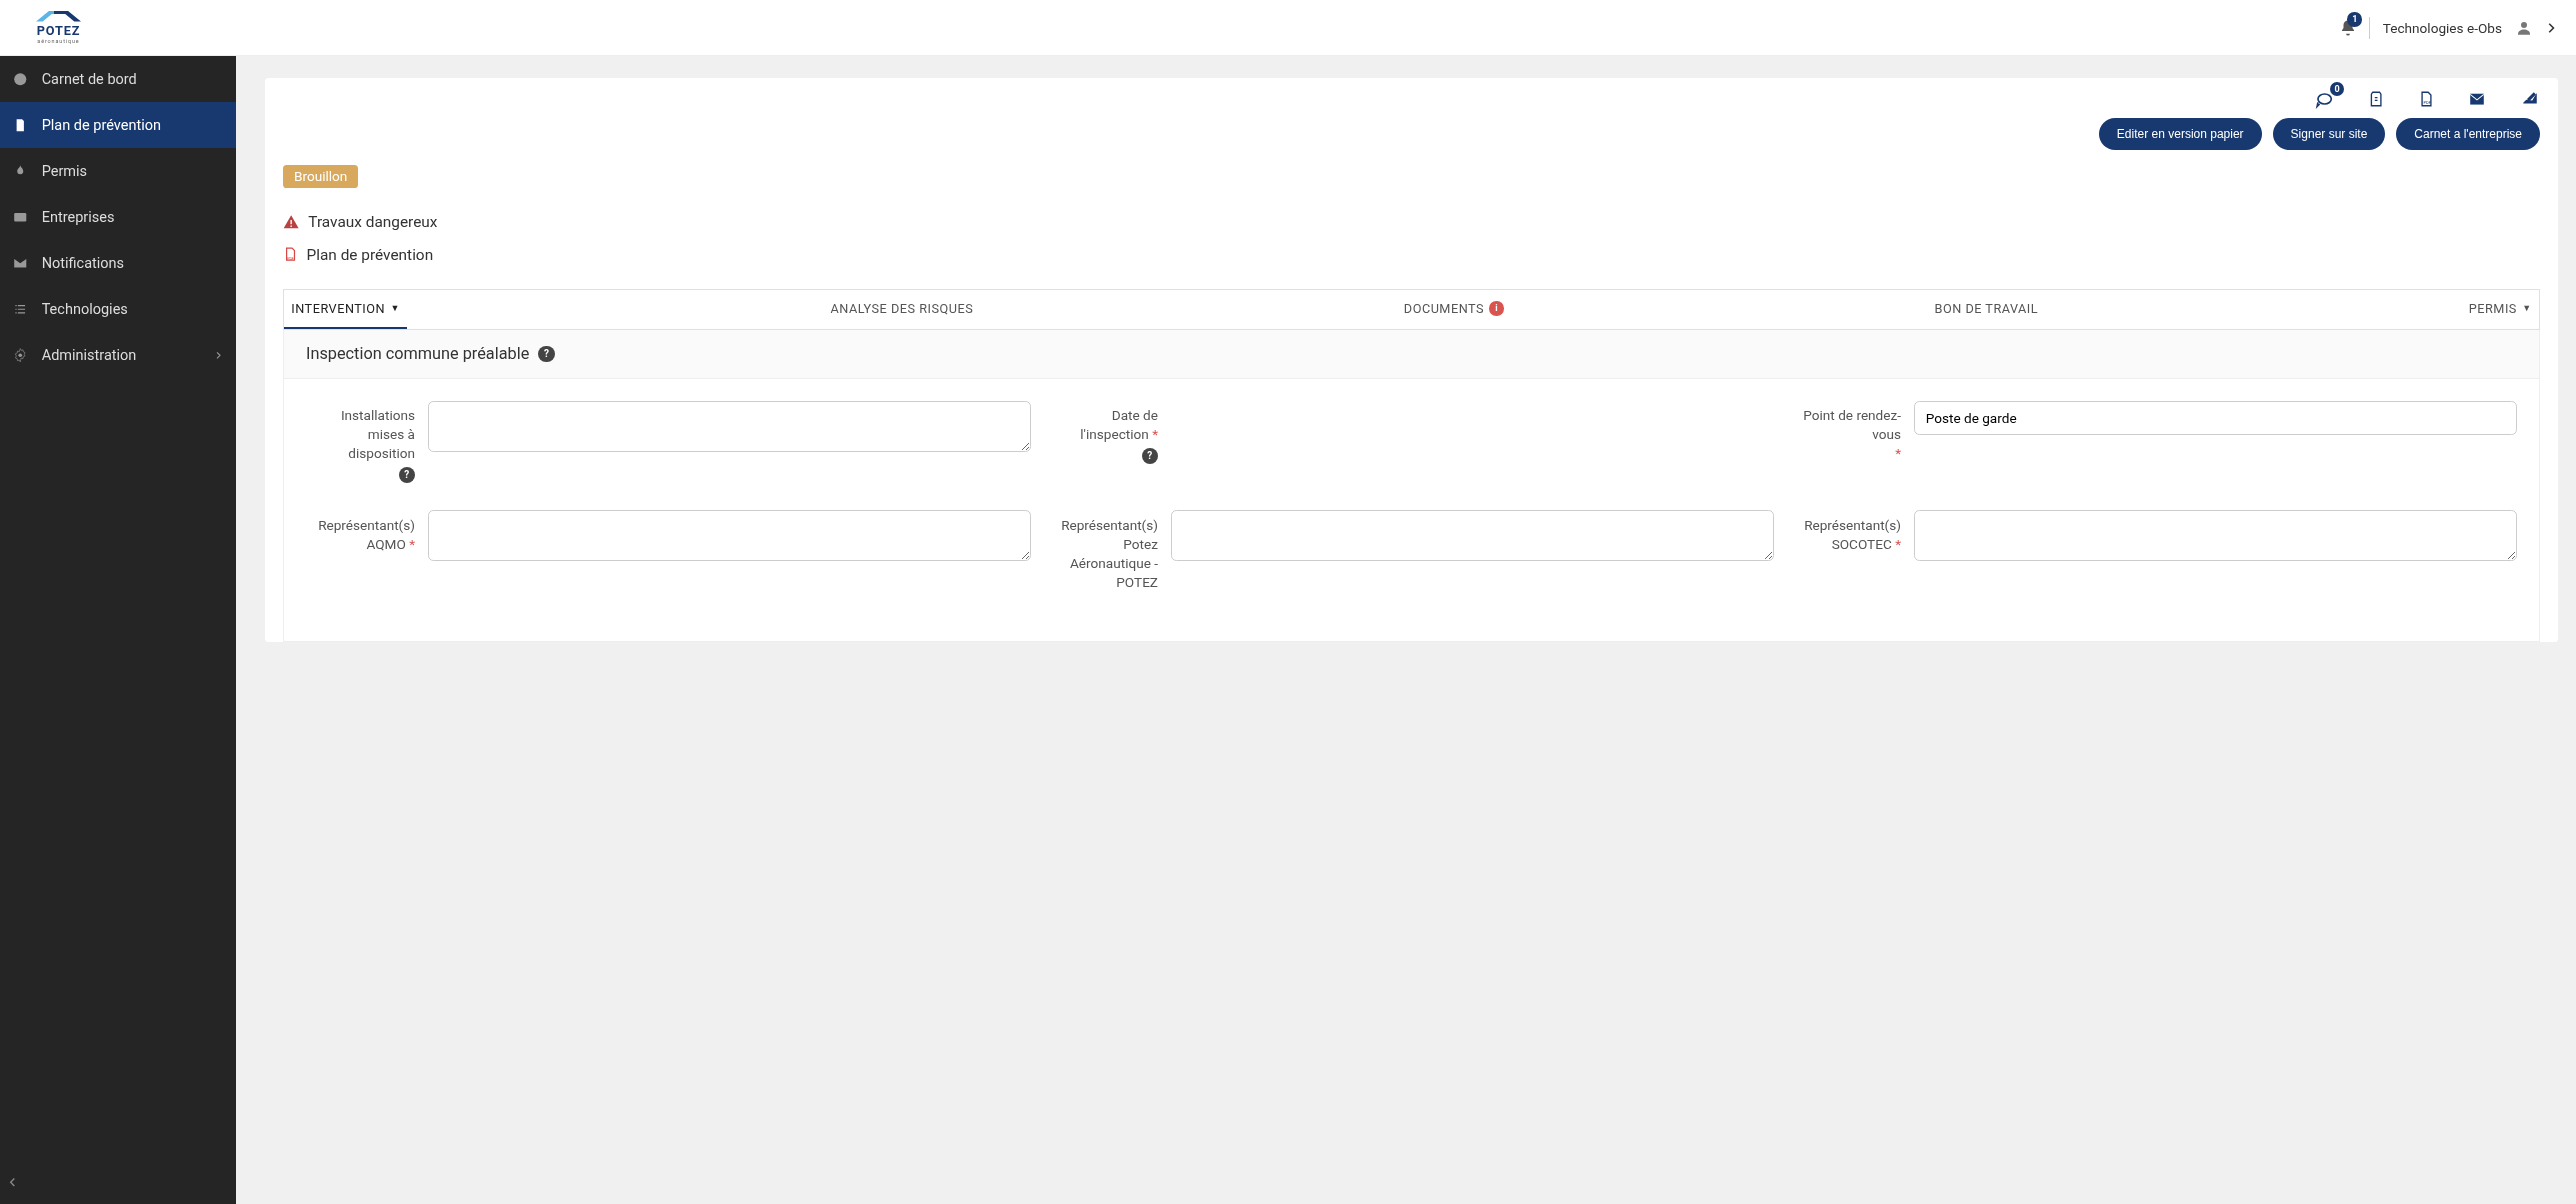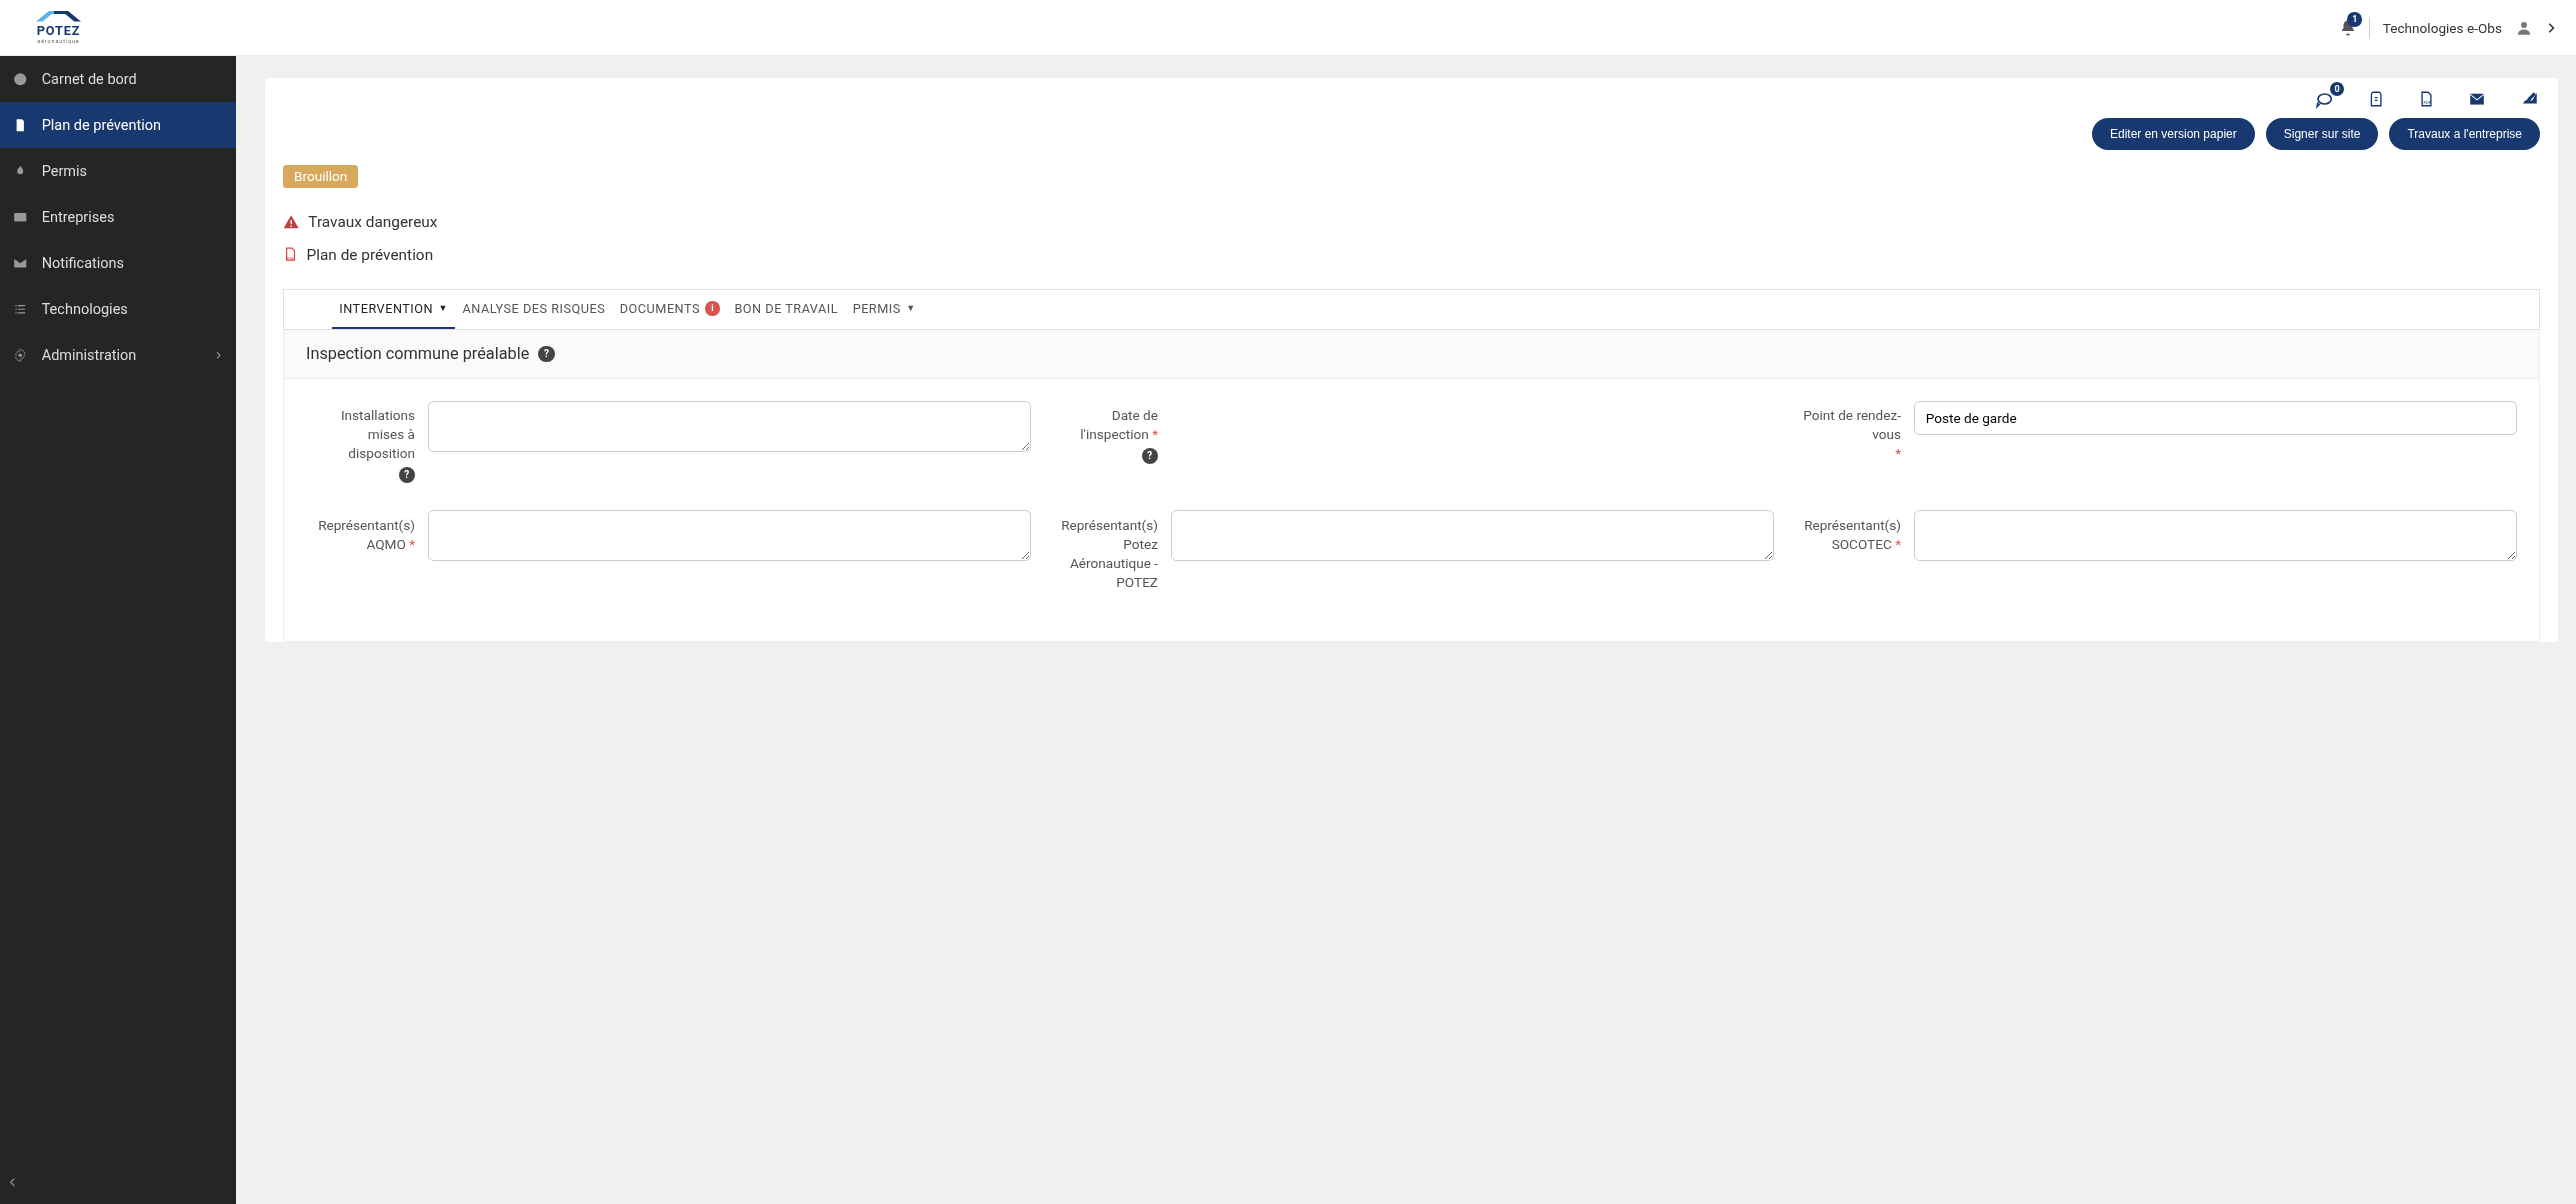--- a/index.html
+++ b/index.html
@@ -108,22 +108,21 @@
   
   .flag-row { padding: 7.3px 0 7.3px 18px; display:flex; align-items:center; gap:9px; font-size:15.4px;}
   .flag-row .warn { color:#b84242; }
   .flag-row .pdfred { color:#d84545; }
   
   
   .tabs {
     display:flex; border:0.9px solid #e0e0e0;
     margin: 18px 18px 0 18px;
     background:#fff;
-    justify-content:flex-start;
-    padding-left:48px;
+    justify-content:space-between;
   }
   .tab {
     padding: 11px 7.3px;
     font-size:12.7px;
     letter-spacing:0.5px;
     color:#555; cursor:pointer;
     display:flex; align-items:center; gap:5.4px;
     border-bottom: 2.7px solid transparent;
   }
   .tab.active { border-bottom-color:#18396f; color:#222; }
@@ -309,21 +308,21 @@
                 <path d="M3 17l4-4 8 1 6-10v14H3z"></path>
                 <path d="M17 3l3 3-8 8-4 1 1-4z"></path>
               </svg>
           </span>
         </div>
       </div>
 
       <div class="btn-row">
         <button class="btn">Editer en version papier</button>
         <button class="btn">Signer sur site</button>
-        <button class="btn">Travaux a l'entreprise</button>
+        <button class="btn">Carnet a l'entreprise</button>
       </div>
 
       <div class="status-row">
         <span class="status-badge">Brouillon</span>
       </div>
 
       <div class="flag-row">
         <span class="warn">
           <svg width="16.3" height="16.3" viewBox="0 0 24 24" fill="#b84242">
               <path d="M12 2L1 21h22zM11 9h2v6h-2zm0 8h2v2h-2z"></path>

